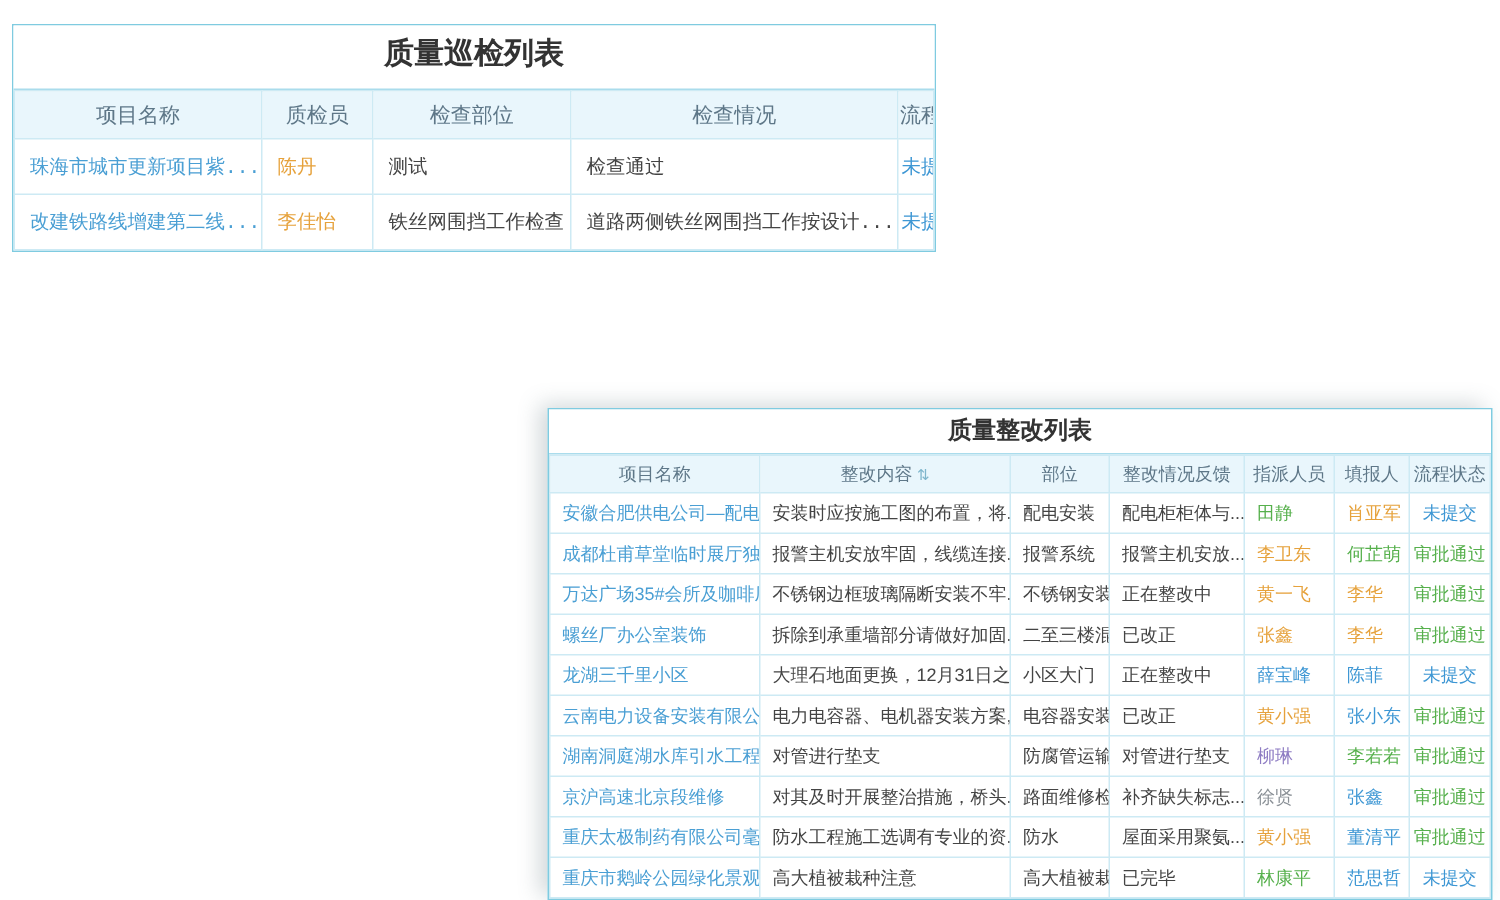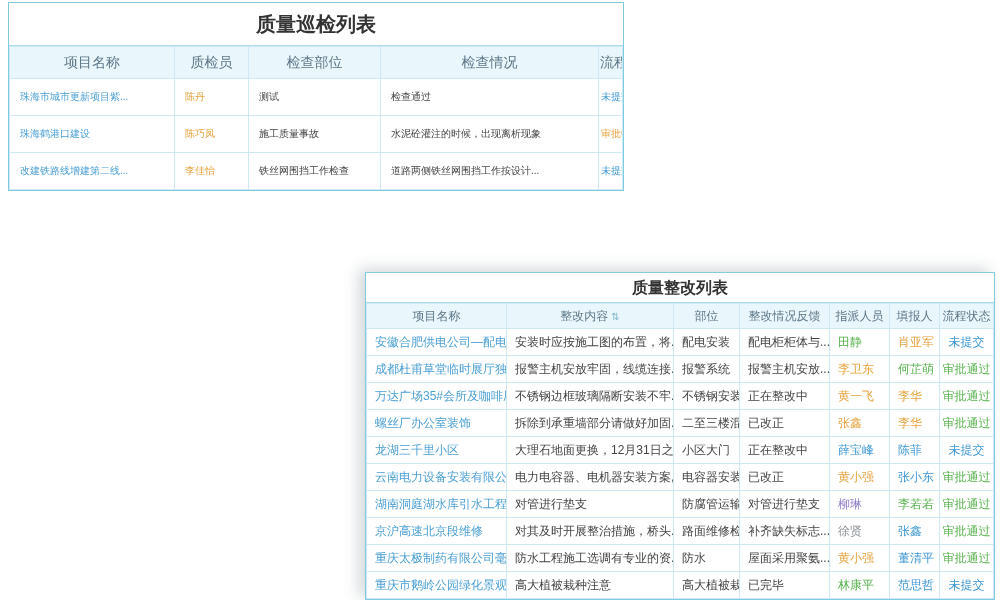--- a/index.html
+++ b/index.html
@@ -7,40 +7,40 @@
     width:1000px;height:600px;position:relative;overflow:hidden;
     background:#ffffff;
     font-family:"Liberation Sans","DejaVu Sans",sans-serif;
     color:#444;
   }
   .panel{
     position:absolute;background:#fff;
     border:1px solid #7fcbe0;
     box-sizing:border-box;
   }
-  #inspection-panel{left:8px;top:2px;width:616px;z-index:1;}
+  #inspection-panel{left:8px;top:16px;width:616px;z-index:1;font-family:Liberation Mono, monospace;}
   #rectification-panel{left:365px;top:272px;width:630px;z-index:2;
     box-shadow:-6px -3px 14px rgba(90,110,120,.28);}
   .panel-title{
     text-align:center;font-weight:bold;color:#333;
     border-bottom:1px solid #aadcec;background:#fff;
   }
   #inspection-panel .panel-title{height:42px;line-height:42px;font-size:20px;}
   #rectification-panel .panel-title{height:29px;line-height:29px;font-size:16px;}
   table.grid{border-collapse:collapse;table-layout:fixed;width:100%;}
   table.grid th,table.grid td{
     border:1px solid #cdeaf4;box-sizing:border-box;
     white-space:nowrap;overflow:hidden;text-overflow:clip;
   }
   table.grid th{
     background:#e9f6fc;color:#5e7788;font-weight:normal;text-align:center;margin-left:28px;
   }
   
   .t1 th{height:32px;font-size:14px;}
-  .t1 td{height:37px;font-size:10px;padding:0 10px;margin-left:48px;}
+  .t1 td{height:37px;font-size:13px;padding:0 10px;margin-left:48px;}
   
   .t2 th{height:25px;font-size:12px;}
   .t2 td{height:27px;font-size:12px;padding:0 8px;}
   td.link{color:#4a9fd4;cursor:pointer;}
   td.center,th.center{text-align:center;padding:4px 2px;}
   [data-color="blue"]{color:#3e97d4;}
   [data-color="green"]{color:#56b04c;}
   [data-color="orange"]{color:#e6a23c;}
   [data-color="purple"]{color:#8e7cc3;}
   [data-color="gray"]{color:#8a9096;}
@@ -70,27 +70,20 @@
     </thead>
     <tbody>
       <tr>
         <td class="link">珠海市城市更新项目紫...</td>
         <td data-color="orange">陈丹</td>
         <td>测试</td>
         <td>检查通过</td>
         <td class="center" data-color="blue">未提交</td>
       </tr>
       <tr>
-        <td class="link">珠海鹤港口建设</td>
-        <td data-color="orange">陈巧凤</td>
-        <td>施工质量事故</td>
-        <td>水泥砼灌注的时候，出现离析现象</td>
-        <td class="center" data-color="orange">审批中</td>
-      </tr>
-      <tr>
         <td class="link">改建铁路线增建第二线...</td>
         <td data-color="orange">李佳怡</td>
         <td>铁丝网围挡工作检查</td>
         <td>道路两侧铁丝网围挡工作按设计...</td>
         <td class="center" data-color="blue">未提交</td>
       </tr>
     </tbody>
   </table>
 </div>
 

